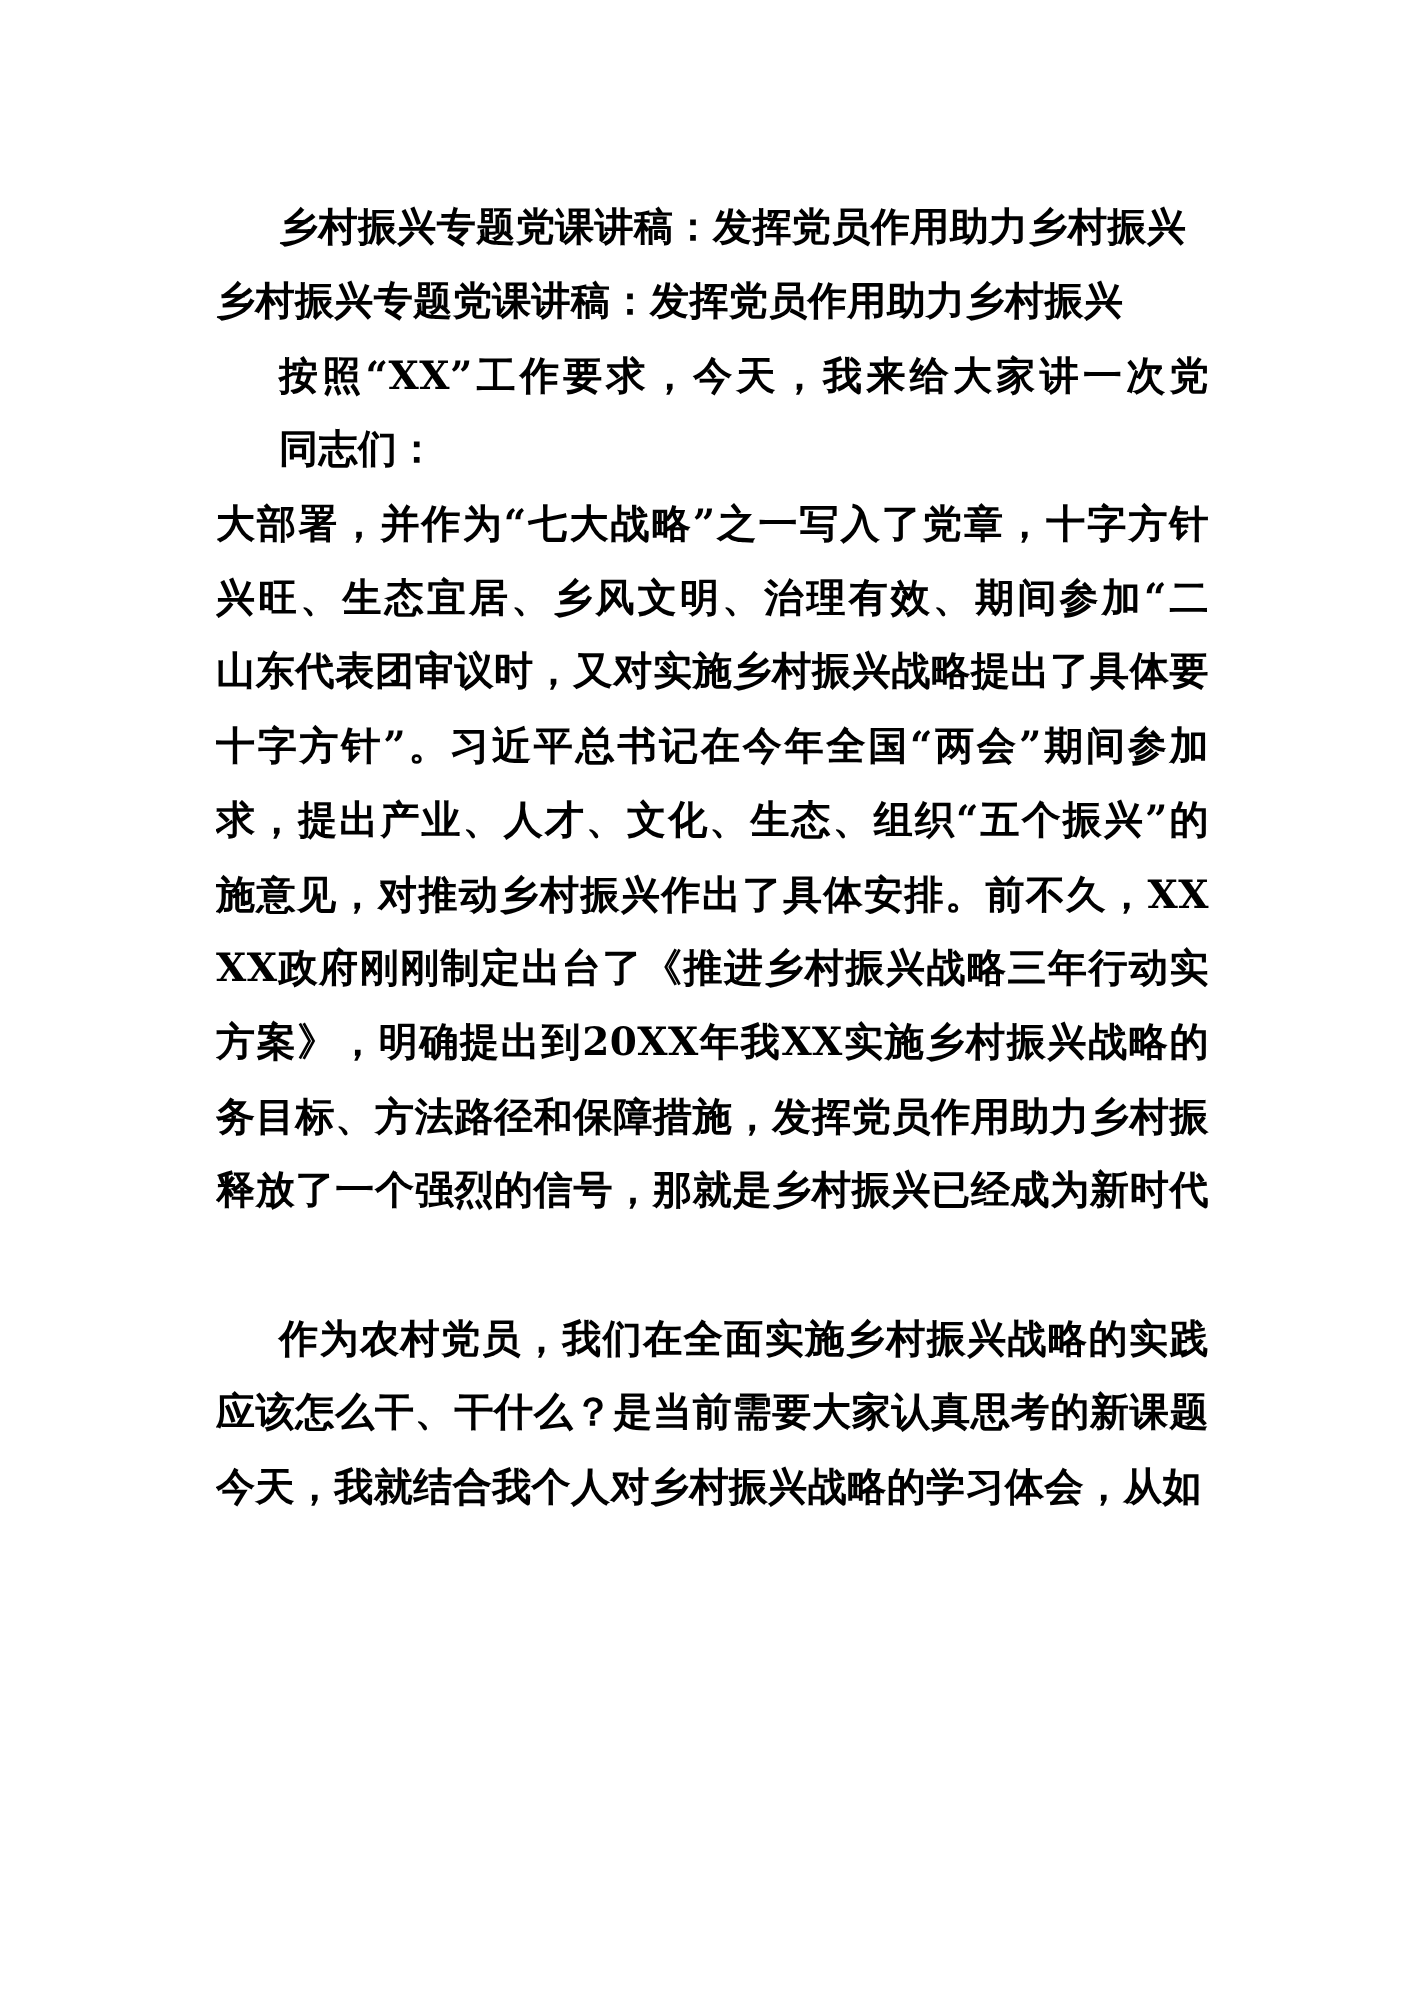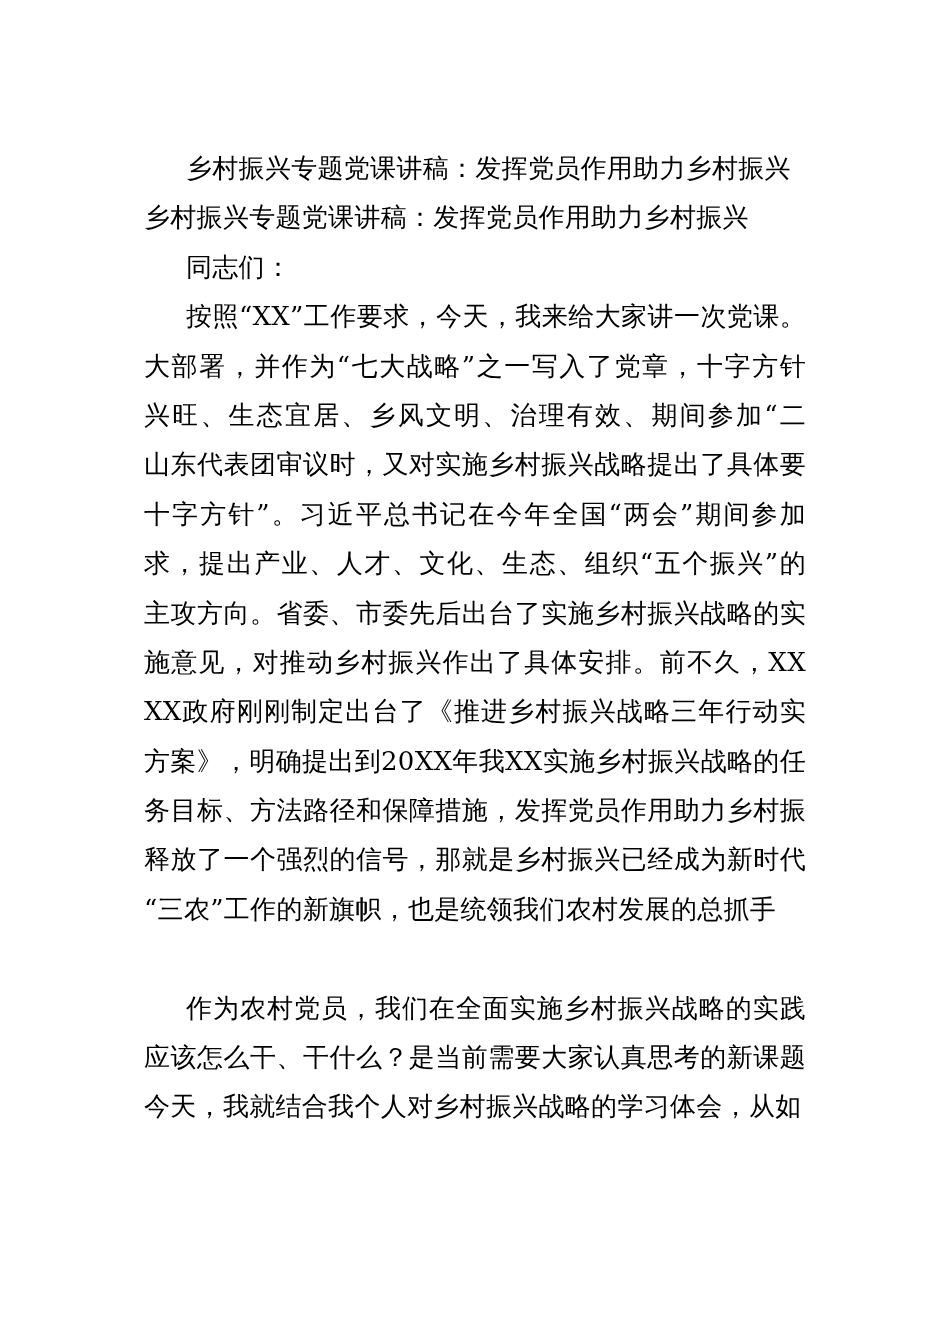--- a/index.html
+++ b/index.html
@@ -11,22 +11,23 @@
     position: relative;
     width: 950px;
     height: 1344px;
     background: #ffffff;
     overflow: hidden;
     font-family: "DejaVu Serif", "Liberation Serif", serif;
   }
   .content {
     position: absolute;
     left: 144px;
-    top: 144px;
+    top: 128px;
     width: 662px;
+    font-weight: bold;
   }
   .line {
     height: 49.4px;
     line-height: 49.4px;
     font-size: 26px;
     letter-spacing: 0.3px;
     color: #000000;
     white-space: normal;
     overflow: hidden;
   }
@@ -42,32 +43,30 @@
   }
 </style>
 </head>
 <body>
 
 <div class="page">
   <div class="content" style="color: rgb(0, 0, 0);">
 
   <div class="line indent">乡村振兴专题党课讲稿：发挥党员作用助力乡村振兴</div>
       <div class="line">乡村振兴专题党课讲稿：发挥党员作用助力乡村振兴</div>
+      <div class="line indent justify">按照“XX”工作要求，今天，我来给大家讲一次党课。</div>
       <div class="line indent">同志们：</div>
-      <div class="line indent justify">按照“XX”工作要求，今天，我来给大家讲一次党课。</div>
       <div class="line justify">大部署，并作为“七大战略”之一写入了党章，十字方针</div>
       <div class="line justify">兴旺、生态宜居、乡风文明、治理有效、期间参加“二</div>
       <div class="line justify">山东代表团审议时，又对实施乡村振兴战略提出了具体要</div>
       <div class="line justify">十字方针”。习近平总书记在今年全国“两会”期间参加</div>
       <div class="line justify">求，提出产业、人才、文化、生态、组织“五个振兴”的</div>
-      <div class="line justify">主攻方向。省委、市委先后出台了实施乡村振兴战略的实</div>
       <div class="line justify">施意见，对推动乡村振兴作出了具体安排。前不久，XX委、</div>
       <div class="line justify">XX政府刚刚制定出台了《推进乡村振兴战略三年行动实施</div>
       <div class="line justify">方案》，明确提出到20XX年我XX实施乡村振兴战略的任</div>
       <div class="line justify">务目标、方法路径和保障措施，发挥党员作用助力乡村振兴</div>
       <div class="line justify">释放了一个强烈的信号，那就是乡村振兴已经成为新时代</div>
-      <div class="line">“三农”工作的新旗帜，也是统领我们农村发展的总抓手</div>
       <div class="line blank"></div>
       <div class="line indent justify">作为农村党员，我们在全面实施乡村振兴战略的实践中</div>
       <div class="line justify">应该怎么干、干什么？是当前需要大家认真思考的新课题</div>
       <div class="line">今天，我就结合我个人对乡村振兴战略的学习体会，从如</div>
     </div>
 </div>
 
 </body></html>

